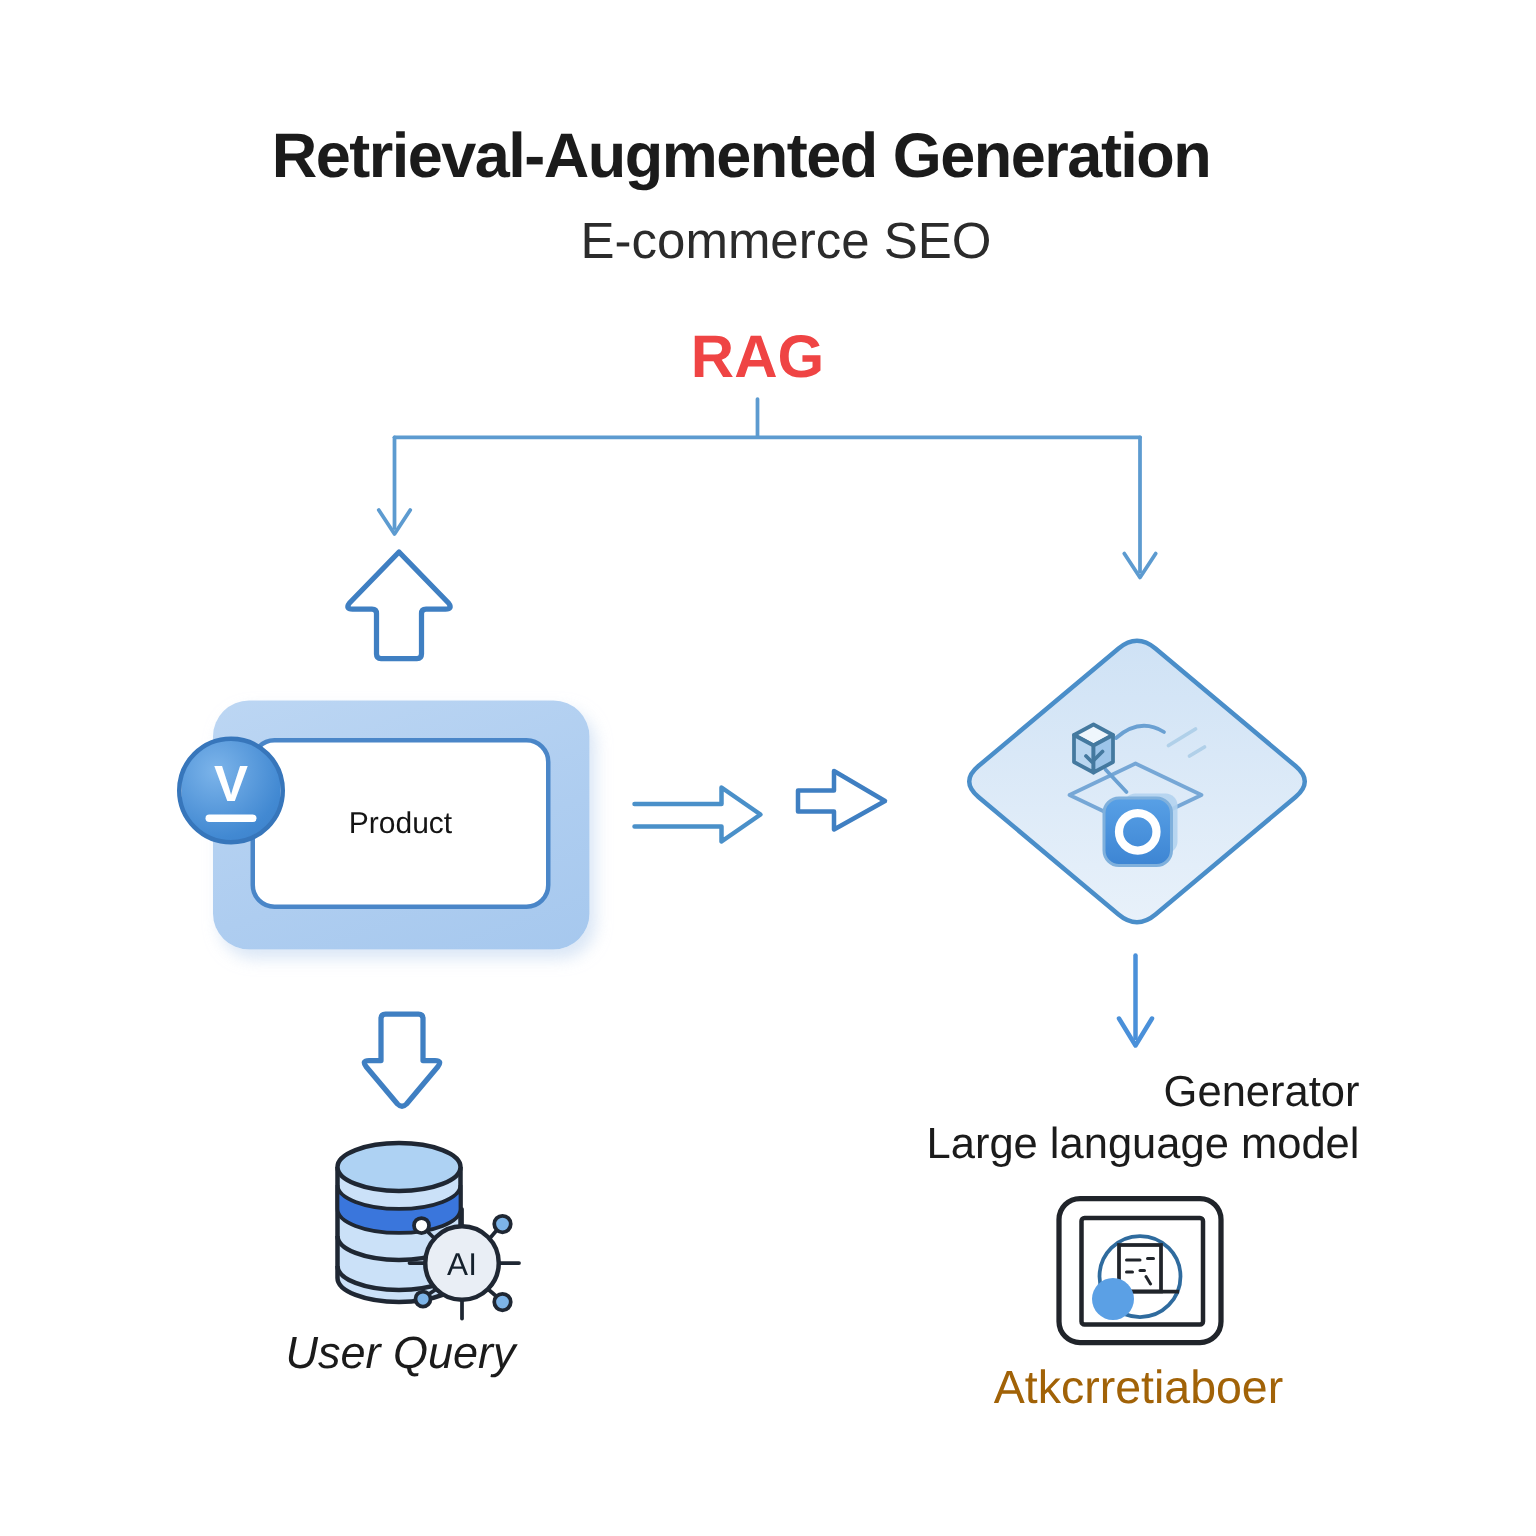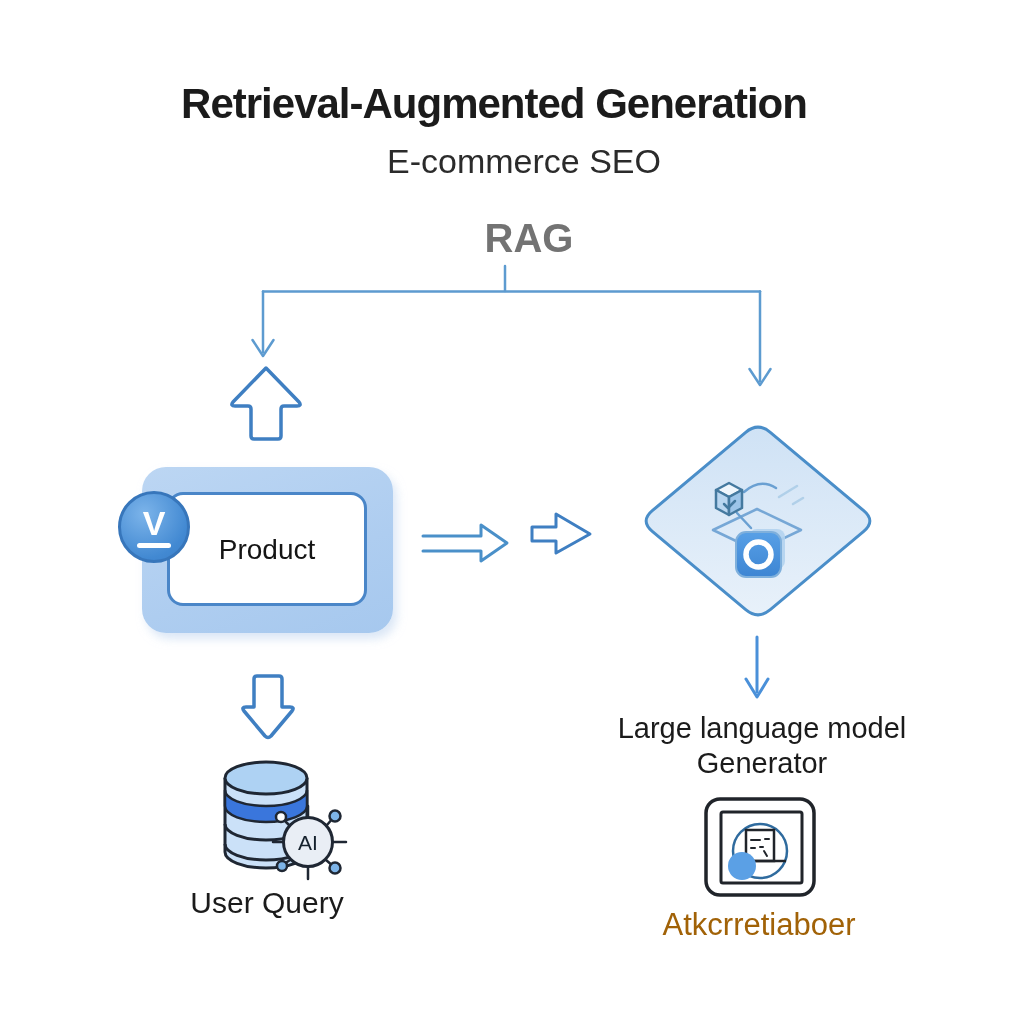--- a/index.html
+++ b/index.html
@@ -1,45 +1,45 @@
 <!DOCTYPE html>
 <html><head>
 <meta charset="utf-8">
 <style>
   html,body{margin:0;padding:0;}
   body{
     width:1024px;height:1024px;background:#ffffff;position:relative;overflow:hidden;
     font-family:"Liberation Sans", sans-serif;color:#1c1c1c;
   }
   .abs{position:absolute;}
-  .ctr{transform:translateX(-50%);text-align:center;white-space:nowrap;}
+  .ctr{transform:translateX(-50%);text-align:right;white-space:nowrap;}
 
   #title{left:0;top:80px;width:988px;text-align:center;font-size:42px;font-weight:700;
          letter-spacing:-1px;color:#1b1b1b;}
   #subtitle{left:524px;top:142px;font-size:34px;font-weight:400;color:#2b2b2b;}
-  #rag{left:505px;top:216px;font-size:40px;font-weight:700;color:#737373;margin-left:24px;}
+  #rag{left:505px;top:216px;font-size:40px;font-weight:700;color:#ef4444;}
 
   #diagram-svg{left:0;top:0;width:1024px;height:1024px;pointer-events:none;}
 
   
   #product-box{left:142px;top:467px;width:251px;height:166px;border-radius:24px;
     background:linear-gradient(160deg,#bcd6f3 0%,#aecdf0 60%,#a6c8ee 100%);
     box-shadow:4px 6px 10px rgba(190,212,238,.55);}
   #product-inner{left:25px;top:25px;width:194px;height:108px;background:#ffffff;
     border:3px solid #4a86c8;border-radius:16px;display:flex;flex-direction:column;
-    align-items:center;justify-content:center;font-size:28px;line-height:35px;color:#141414;}
+    align-items:center;justify-content:center;font-size:20px;line-height:35px;color:#141414;}
   #v-badge{left:118px;top:491px;width:72px;height:72px;border-radius:50%;
     background:radial-gradient(circle at 35% 30%,#7cb4ea 0%,#4289d2 70%,#3b7ec8 100%);
     border:3px solid #3776bb;box-sizing:border-box;display:flex;flex-direction:column;
     align-items:center;justify-content:center;}
   #v-badge .glyph{color:#ffffff;font-size:34px;font-weight:600;line-height:1;}
   #v-badge .bar{width:34px;height:5px;background:#ffffff;border-radius:3px;margin-top:3px;}
 
   #llm-label{left:762px;top:711px;font-size:29px;line-height:35px;color:#1b1b1b;}
-  #user-query-label{left:267px;top:886px;font-size:30px;color:#1b1b1b;}
+  #user-query-label{left:267px;top:886px;font-size:30px;color:#1b1b1b;font-style:italic;}
   #output-label{left:759px;top:907px;font-size:31px;color:#a16207;}
 </style>
 </head>
 <body>
 
 <div class="abs" id="title">Retrieval-Augmented Generation</div>
 <div class="abs ctr" id="subtitle">E-commerce SEO</div>
 <div class="abs ctr" id="rag">RAG</div>
 
 <svg class="abs" id="diagram-svg" viewBox="0 0 1024 1024" xmlns="http://www.w3.org/2000/svg">
@@ -147,17 +147,17 @@
   <div class="abs" id="product-inner">
     <span>Product</span>
   </div>
 </div>
 <div class="abs" id="v-badge">
   <span class="glyph">V</span>
   <span class="bar"></span>
 </div>
 
 <div class="abs ctr" id="llm-label">
+  <div>Generator</div>
   <div>Large language model</div>
-  <div>Generator</div>
 </div>
 <div class="abs ctr" id="user-query-label">User Query</div>
 <div class="abs ctr" id="output-label">Atkcrretiaboer</div>
 
 </body></html>

